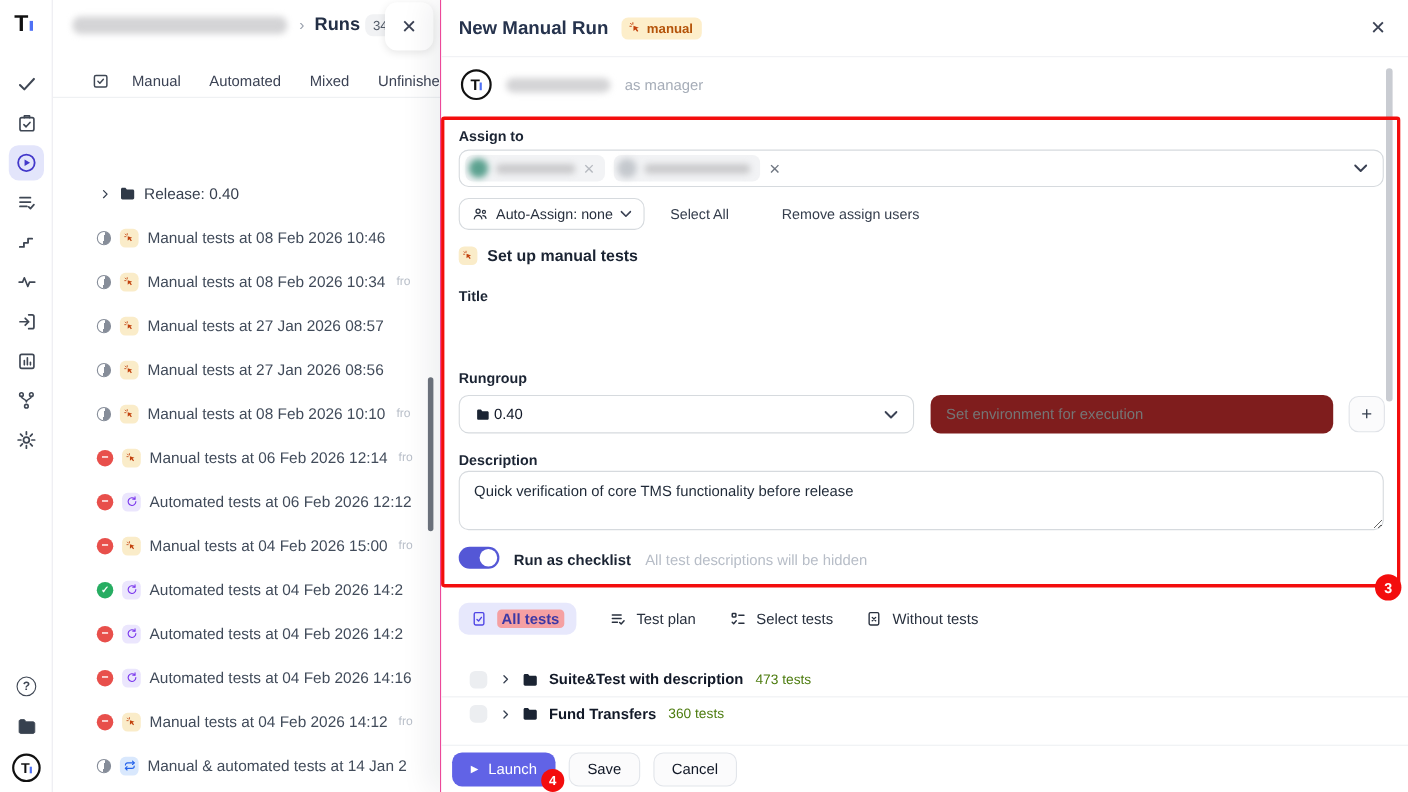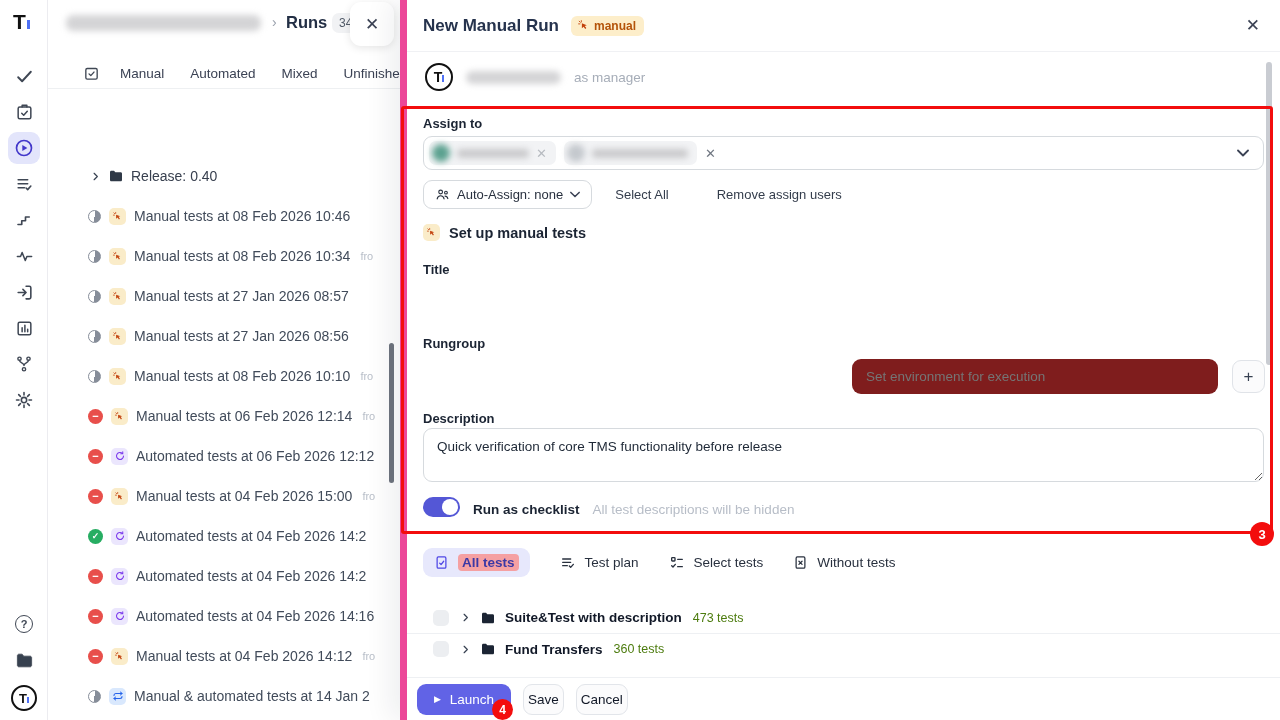--- a/index.html
+++ b/index.html
@@ -49,21 +49,21 @@
   .st-failed { background:#e84f4b; color:#fff; font-size:11px; font-weight:bold; line-height:1; }
   .st-passed { background:#27ad62; color:#fff; font-size:9px; font-weight:bold; line-height:1; }
   .kind { width:17px; height:17px; border-radius:5px; flex:0 0 auto; display:flex; align-items:center; justify-content:center; }
   .kind-manual { background:#faecc9; }
   .kind-automated { background:#ebe6fd; }
   .kind-mixed { background:#d9e8fd; }
   .rp-scroll { position:absolute; left:341px; top:343px; width:5px; height:140px; background:#6e747e; border-radius:3px; }
 
   
   .modal { position:absolute; left:400px; top:0; width:880px; height:720px; background:#fff; z-index:10;
-    border-left:7px solid #ec4899; box-shadow:-10px 0 26px rgba(15,23,42,.07); }
+    border-left:1px solid #ec4899; box-shadow:-10px 0 26px rgba(15,23,42,.07); }
   .m-header { position:absolute; left:0; top:0; width:100%; height:52px; border-bottom:1px solid #f0f1f4;
     display:flex; align-items:center; padding:0 20px 0 16px; gap:12px; }
   .m-title { font-size:17px; font-weight:bold; color:#26334d; }
   .badge-manual { background:#fdeeca; color:#b45309; font-size:12px; font-weight:bold; border-radius:6px;
     padding:3px 8px 3px 6px; display:flex; align-items:center; gap:4px; }
   .m-close { margin-left:auto; font-size:17px; color:#3b4254; cursor:pointer; }
   .mgr-row { position:absolute; left:18px; top:63px; display:flex; align-items:center; gap:13px; }
   .mgr-avatar { width:28px; height:28px; border:2px solid #111; border-radius:50%; display:flex; align-items:center; justify-content:center;
     font-weight:bold; font-size:14px; color:#111; }
   .mgr-avatar i { font-style:normal; } .mgr-avatar i::after { content:""; display:inline-block; width:2px; height:7px; background:#4f71f5; }
@@ -110,21 +110,21 @@
   .tree-row + .tree-row { border-top:1px solid #eef0f3; }
   .tree-cb { width:16px; height:16px; background:#eceef1; border-radius:5px; cursor:pointer; flex:0 0 auto; }
   .tree-label { font-size:13.5px; font-weight:bold; color:#111827; }
   .tree-count { font-size:12.5px; color:#4d7c0f; }
   .m-footer { position:absolute; left:0; bottom:0; width:100%; height:43px; border-top:1px solid #eef0f3;
     display:flex; align-items:center; gap:12px; padding-left:10px; }
   .btn { height:31px; border-radius:9px; font-size:13.5px; display:flex; align-items:center; justify-content:center;
     cursor:pointer; font-family:"Liberation Sans",sans-serif; }
   .btn-launch { background:#6163e6; color:#fff; width:94px; gap:9px; position:relative; }
   .btn-launch .play { font-size:9px; }
-  .btn-plain { background:#fbfbfc; border:1px solid #e2e5ea; color:#111827; padding:0 4px; }
+  .btn-plain { background:#fbfbfc; border:1px solid #e2e5ea; color:#111827; padding:0 16px; }
   .m-scroll { position:absolute; left:859px; top:62px; width:6px; height:303px; background:#c9ccd2; border-radius:3px; }
 
   
   .anno-rect { position:absolute; left:401px; top:106px; width:872px; height:428px; border:3px solid #f30d0d;
     border-radius:3px; z-index:30; pointer-events:none; }
   .anno-num { position:absolute; background:#f30d0d; color:#fff; font-weight:bold; border-radius:50%;
     display:flex; align-items:center; justify-content:center; z-index:31; }
   .anno-3 { left:1250px; top:522px; width:24px; height:24px; font-size:13px; }
   .anno-4 { left:492px; top:699px; width:21px; height:21px; font-size:12px; }
 </style>
@@ -473,20 +473,31 @@
           <path d="M9 8l9 3.4-3.8 1.4 3 4-2 1.5-3-4L9 17z" fill="#c2410c"></path>
           <path d="M4 4l2 2M3 9h2.5M8 3v2.5" stroke="#c2410c" stroke-width="1.6" stroke-linecap="round"></path>
         </svg>
     </span>
     <span class="setup-title">Set up manual tests</span>
   </div>
 
   <span class="f-label" style="left:16px; top:262px">Title</span>
 
   <span class="f-label" style="left:16px; top:336px">Rungroup</span>
+  <div class="rg-select">
+    <svg width="14" height="14" viewBox="0 0 24 24">
+        <path d="M3 6c0-1.1.9-2 2-2h4l2 2.5h8c1.1 0 2 .9 2 2V18c0 1.1-.9 2-2 2H5c-1.1 0-2-.9-2-2z" fill="#1b2433"></path>
+      </svg>
+    <span>0.40</span>
+    <span class="chev">
+      <svg width="12" height="8" viewBox="0 0 12 8" fill="none" stroke="#3b4254" stroke-width="1.8" stroke-linecap="round" stroke-linejoin="round">
+          <path d="M1 1.5l5 5 5-5"></path>
+        </svg>
+    </span>
+  </div>
   <input class="env-input" placeholder="Set environment for execution" style="">
   <span class="plus-btn">+</span>
 
   <span class="f-label" style="left:16px; top:411px">Description</span>
   <textarea class="desc-area" style="">Quick verification of core TMS functionality before release</textarea>
 
   <div class="toggle-row">
     <span class="switch"></span>
     <span class="chk-label">Run as checklist</span>
     <span class="chk-hint">All test descriptions will be hidden</span>

